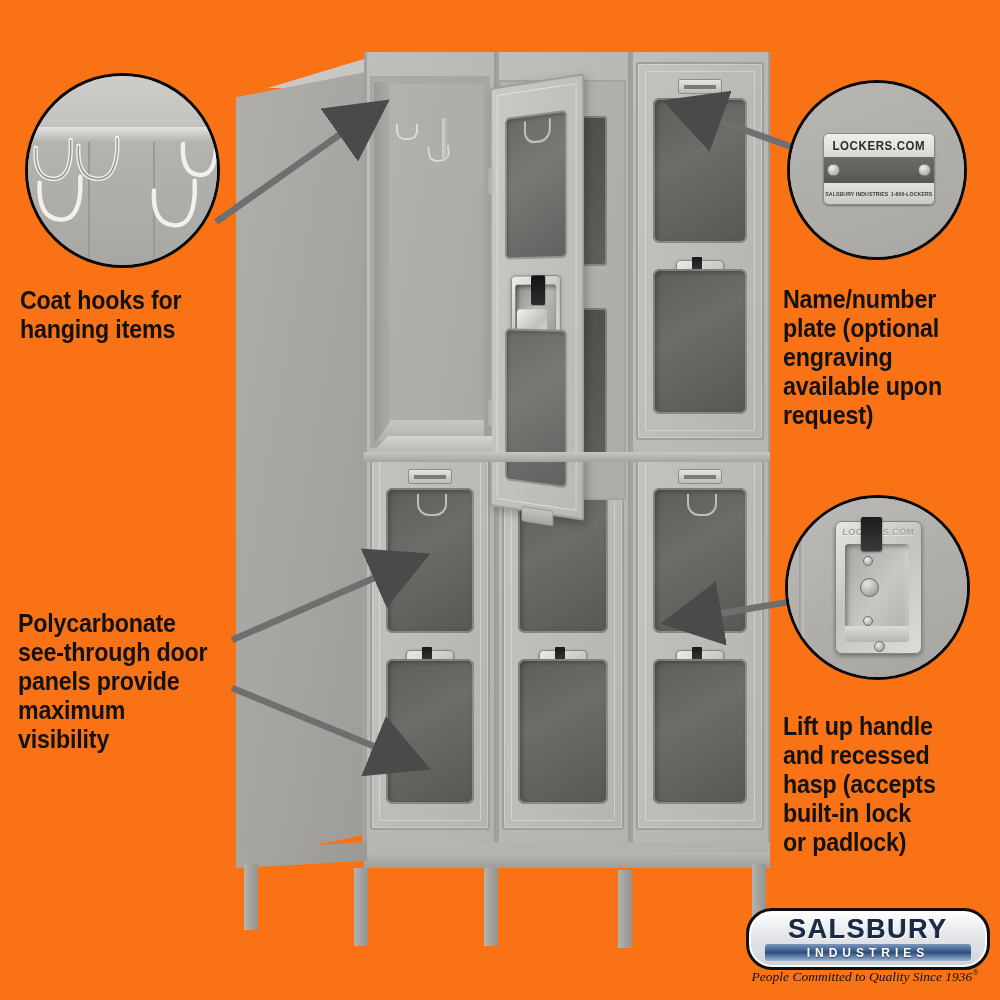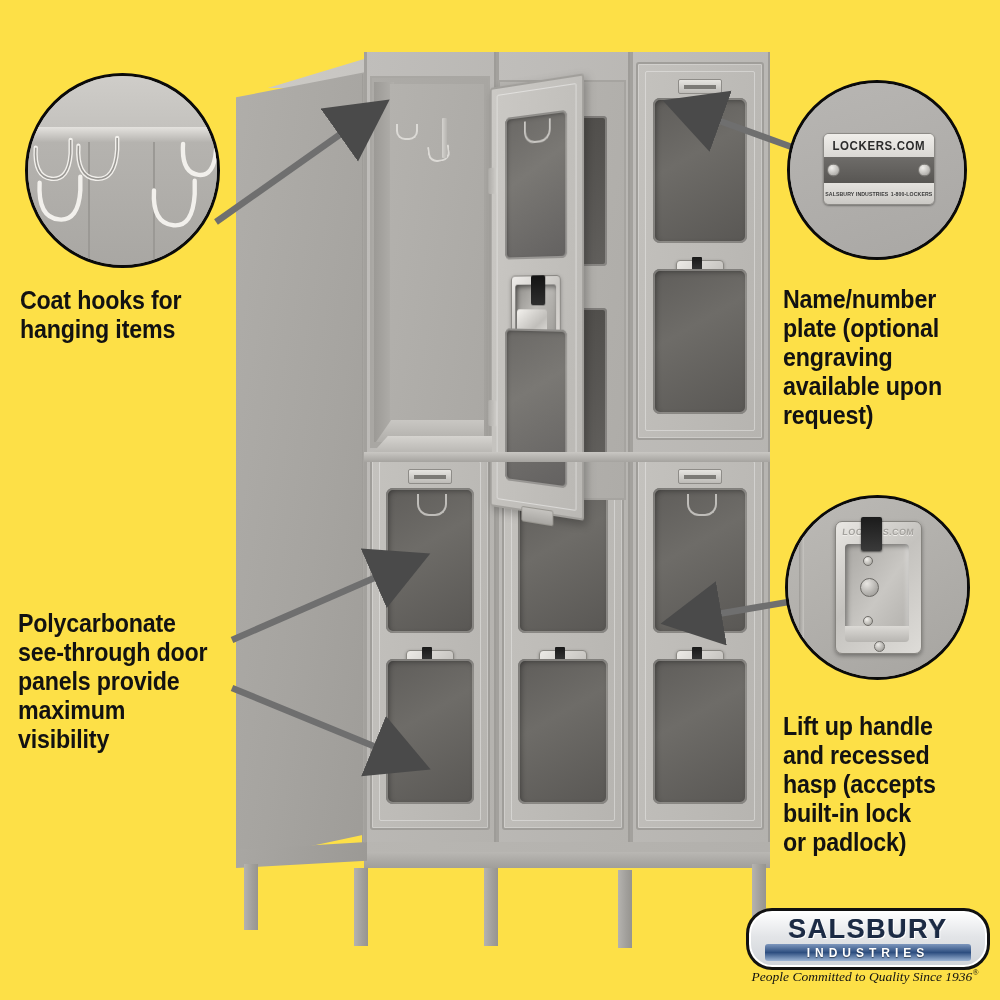--- a/index.html
+++ b/index.html
@@ -1,19 +1,19 @@
 <!DOCTYPE html>
 <html><head>
 <meta charset="utf-8">
 <style>
   html,body{margin:0;padding:0;background:#ffffff;}
   body{width:1000px;height:1000px;position:relative;overflow:hidden;
        font-family:"Liberation Sans","DejaVu Sans",sans-serif;}
 
-  .stage{position:absolute;inset:0;width:1000px;height:1000px;background:#fde047;}
+  .stage{position:absolute;inset:0;width:1000px;height:1000px;background:#f97316;}
 
   
   .callout-text{position:absolute;font-weight:bold;color:#121212;
        font-size:25px;line-height:1.16;letter-spacing:-0.2px;
        transform:scaleX(.93);transform-origin:left top;white-space:pre-line;}
   .callout-text.right{transform-origin:left top;}
 
   #txt-hooks{left:20px;top:286px;width:250px;}
   #txt-plate{left:783px;top:285px;width:215px;}
   #txt-poly{left:18px;top:609px;width:250px;}

